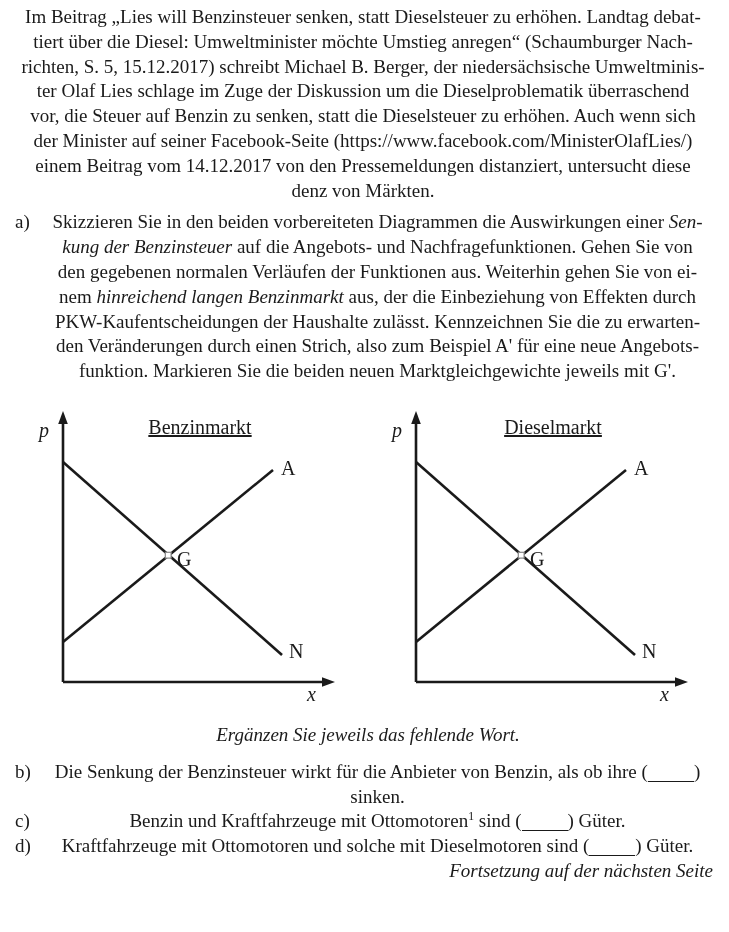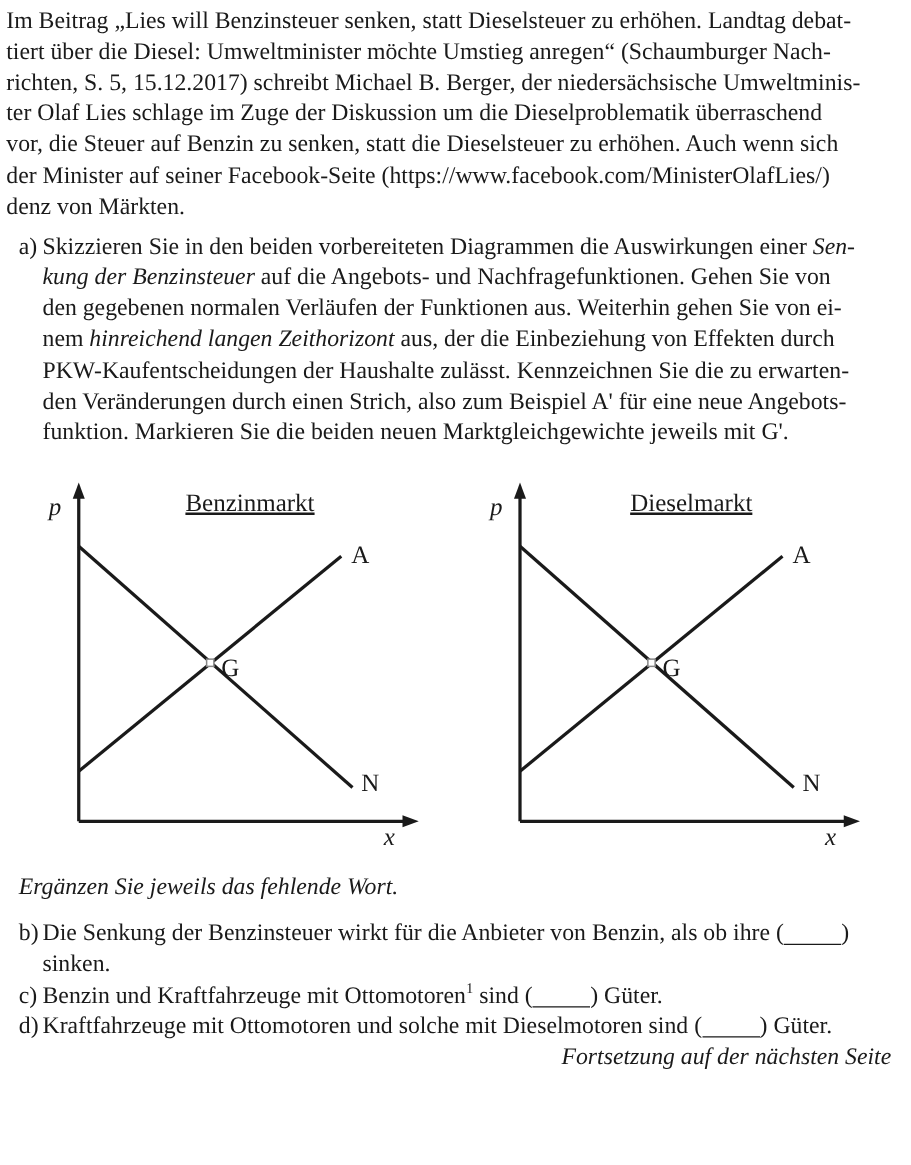--- a/index.html
+++ b/index.html
@@ -7,21 +7,21 @@
     width: 729px; height: 932px; overflow: hidden;
     font-family: "Liberation Serif", "DejaVu Serif", serif;
     font-size: 19px; line-height: 24.8px; color: #1a1a1a;
   }
   .page {
     position: relative; box-sizing: border-box;
     width: 729px; height: 932px;
     padding: 5px 8px 0 5px;
     background: #ffffff;
   }
-  .line { white-space: nowrap; }
+  .line { white-space: nowrap; text-align: center; }
   .it { font-style: italic; font-family: Liberation Serif, serif; }
   sup { font-size: 0.62em; line-height: 0; }
   .hang { position: relative; padding-left: 29px; }
   .hang .lbl { position: absolute; left: 10px; top: 0; }
   .task-a { margin-top: 7px; }
   .diagrams { margin-top: 23px; height: 300px; padding-left: 15px; display: flex; }
   .diagrams svg + svg { margin-left: 23px; }
   svg text {
     font-family: "Liberation Serif", "DejaVu Serif", serif;
     font-size: 20px; fill: #1a1a1a;
@@ -40,29 +40,30 @@
 
 <div class="page">
 
   <div class="para">
     <div class="line">Im Beitrag „Lies will Benzinsteuer senken, statt Dieselsteuer zu erhöhen. Landtag debat-</div>
     <div class="line">tiert über die Diesel: Umweltminister möchte Umstieg anregen“ (Schaumburger Nach-</div>
     <div class="line">richten, S. 5, 15.12.2017) schreibt Michael B. Berger, der niedersächsische Umweltminis-</div>
     <div class="line">ter Olaf Lies schlage im Zuge der Diskussion um die Dieselproblematik überraschend</div>
     <div class="line">vor, die Steuer auf Benzin zu senken, statt die Dieselsteuer zu erhöhen. Auch wenn sich</div>
     <div class="line">der Minister auf seiner Facebook-Seite (https://www.facebook.com/MinisterOlafLies/)</div>
+    <div class="line">einem Beitrag vom 14.12.2017 von den Pressemeldungen distanziert, untersucht diese</div>
     <div class="line">denz von Märkten.</div>
   </div>
 
   <div class="hang task-a">
     <span class="lbl">a)</span>
     <div class="line"><span>Skizzieren Sie in den beiden vorbereiteten Diagrammen die Auswirkungen einer </span><span class="it">Sen-</span></div>
     <div class="line"><span class="it">kung der Benzinsteuer</span><span> auf die Angebots- und Nachfragefunktionen. Gehen Sie von</span></div>
     <div class="line"><span>den gegebenen normalen Verläufen der Funktionen aus. Weiterhin gehen Sie von ei-</span></div>
-    <div class="line"><span>nem </span><span class="it">hinreichend langen Zeithorizont</span><span> aus, der die Einbeziehung von Effekten durch</span></div>
+    <div class="line"><span>nem </span><span class="it">hinreichend langen Benzinmarkt</span><span> aus, der die Einbeziehung von Effekten durch</span></div>
     <div class="line"><span>PKW-Kaufentscheidungen der Haushalte zulässt. Kennzeichnen Sie die zu erwarten-</span></div>
     <div class="line"><span>den Veränderungen durch einen Strich, also zum Beispiel A' für eine neue Angebots-</span></div>
     <div class="line"><span>funktion. Markieren Sie die beiden neuen Marktgleichgewichte jeweils mit G'.</span></div>
   </div>
 
   <div class="diagrams">
 
     <svg width="330" height="300" viewBox="0 0 330 300">
       <text x="180" y="27" text-anchor="middle" text-decoration="underline">Benzinmarkt</text>
       <line x1="43" y1="275" x2="43" y2="13" stroke="#1a1a1a" stroke-width="2.6"></line>

